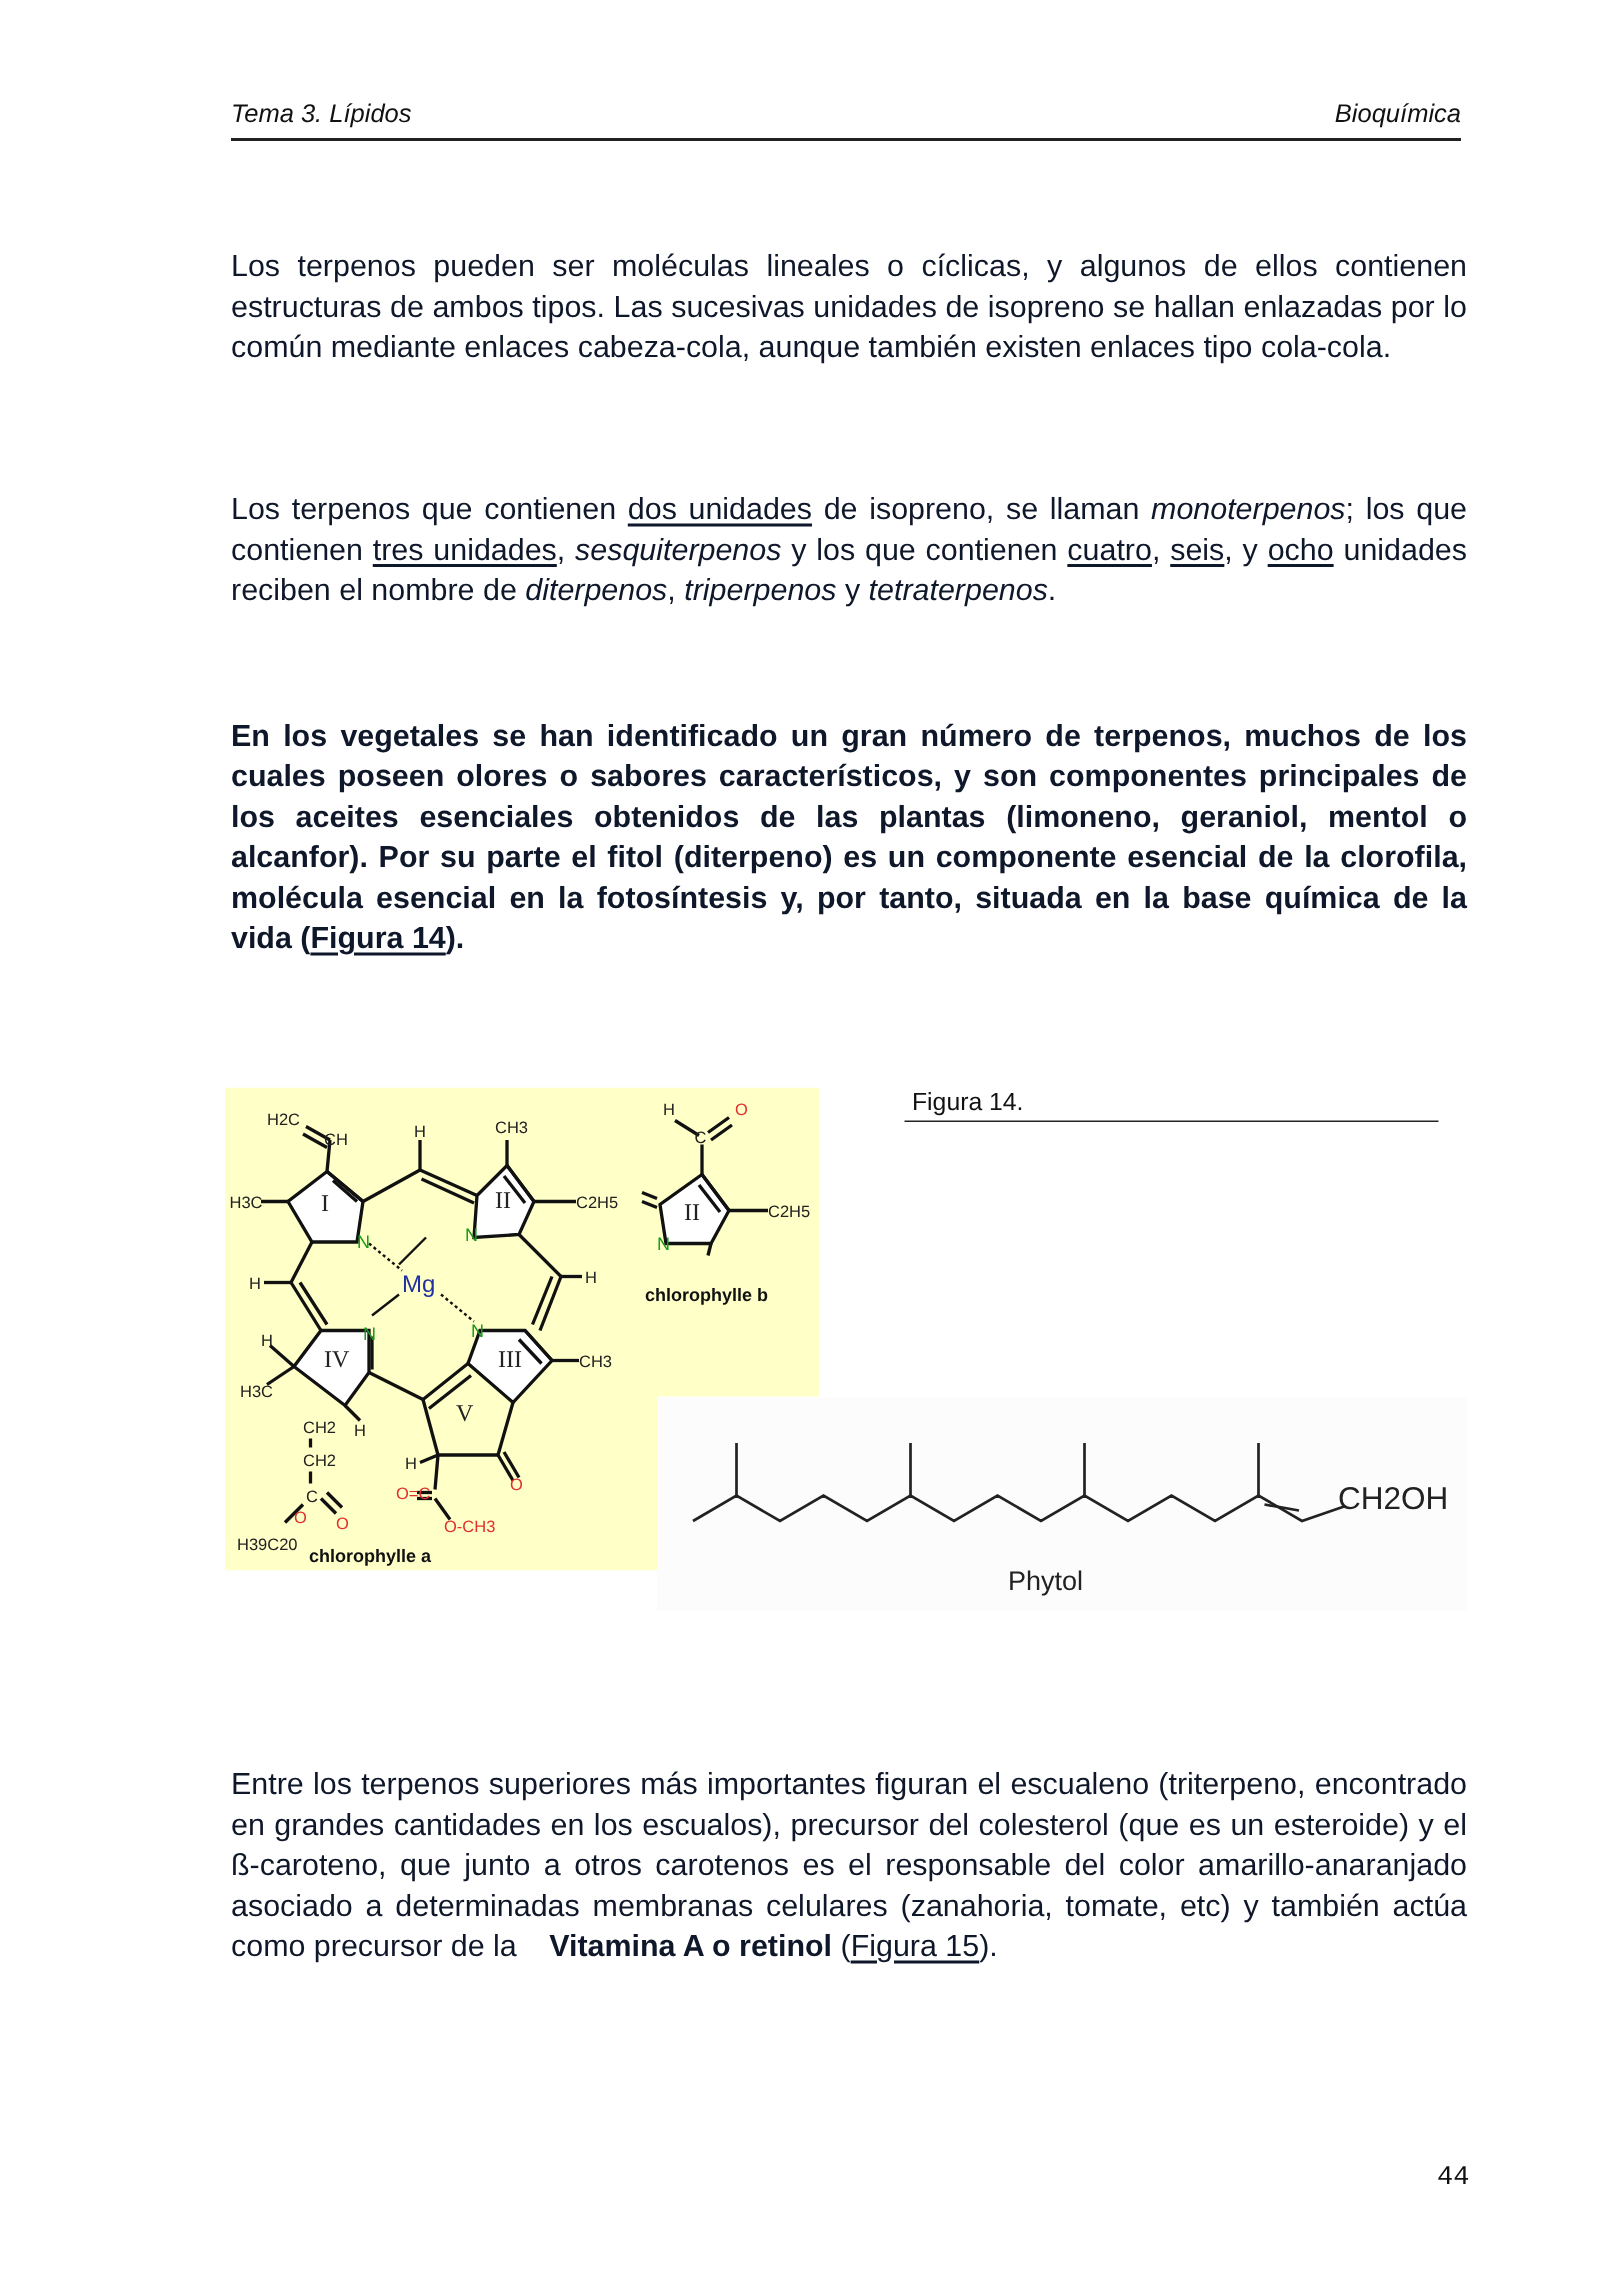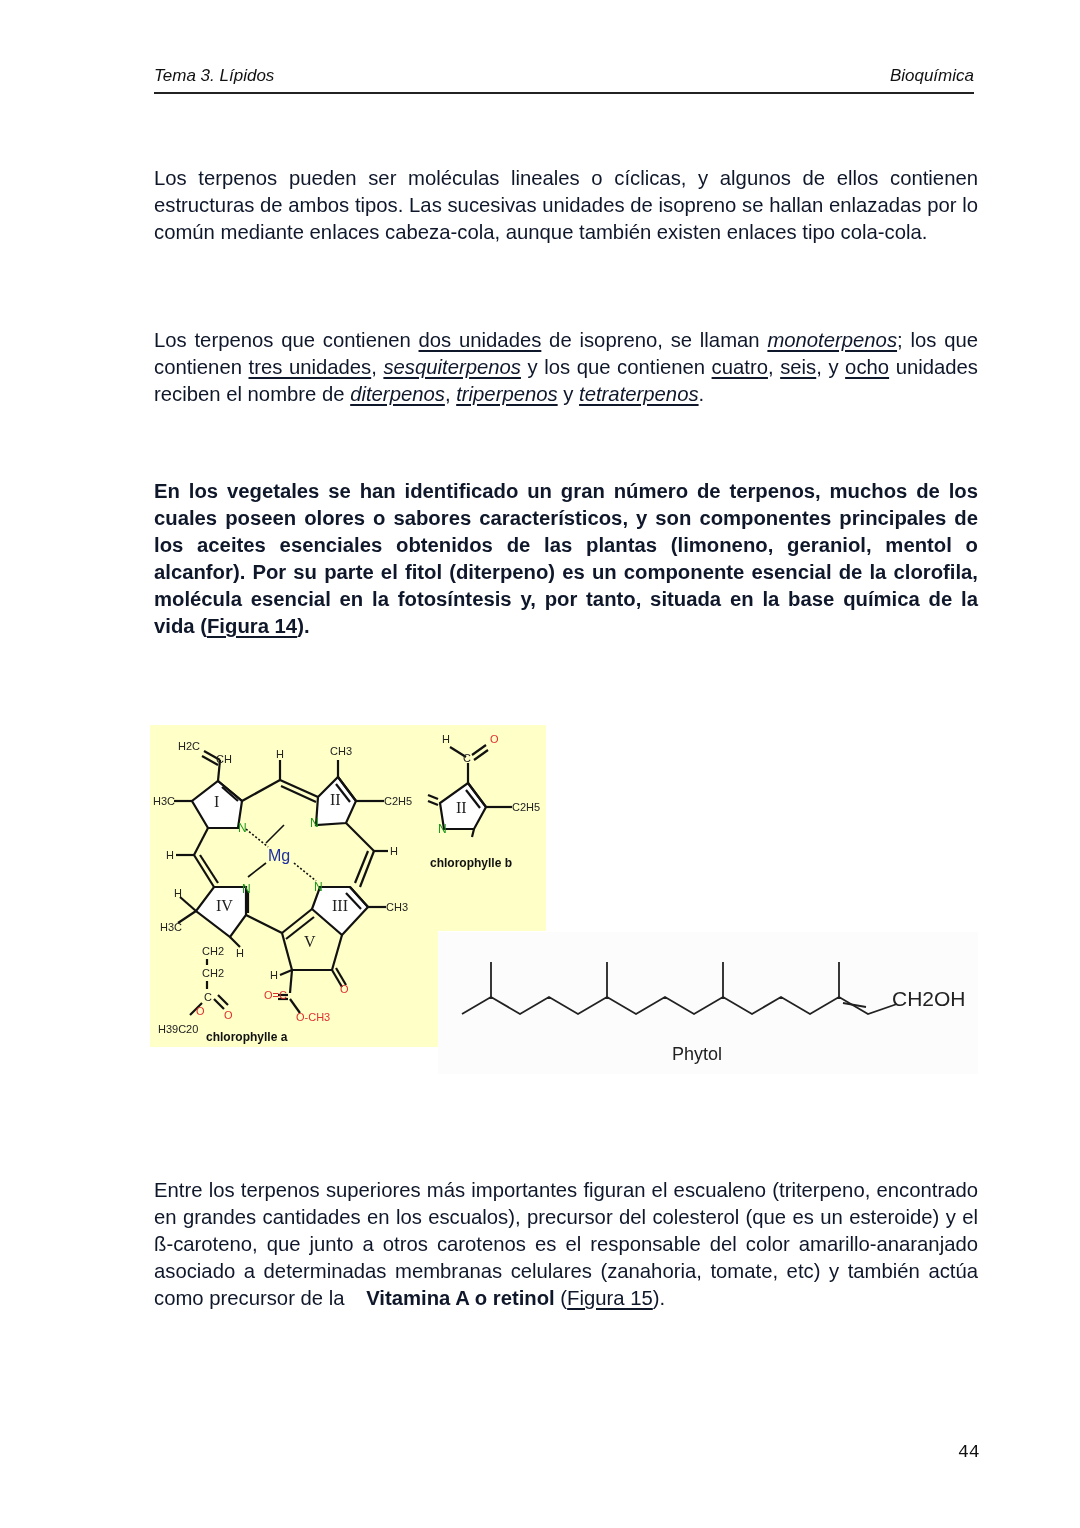--- a/index.html
+++ b/index.html
@@ -5,21 +5,21 @@
   html, body { margin:0; padding:0; background:#ffffff; }
   body { width:1080px; height:1528px; position:relative; overflow:hidden;
          font-family:"Liberation Sans", sans-serif; color:#111; }
   .header { position:absolute; left:154px; top:64px; width:820px; height:28px;
             border-bottom:2px solid #222; font-style:italic; font-size:17px; }
   .header .left { position:absolute; left:0; top:2px;text-align:right; }
   .header .right { position:absolute; right:0; top:2px; }
   .para { position:absolute; left:154px; width:824px; font-size:20.3px;
           line-height:27px; text-align:justify; color:#0f172a; }
   .para u { text-decoration:underline; text-underline-offset:3px; }
-  .para .iu { font-style:italic; text-decoration:underline; text-underline-offset:3px; }
+  .para .iu { font-style:italic; text-underline-offset:3px; }
   .para b { font-weight:bold;margin-left:16px; }
   .page-num { position:absolute; left:958px; top:1442px; font-family:Liberation Mono, monospace;
               font-size:18px; }
   .fig-caption { position:absolute; left:603px; top:726px; width:356px; }
   .fig-caption .num { font-size:16.5px; padding-left:5px; padding-bottom:2px;
                       border-bottom:1.5px solid #222; }
   .fig-caption .title { font-size:16.5px; font-weight:bold; margin-top:14px; padding-left:5px; }
   .chloro { position:absolute; left:150px; top:725px; }
   .phytol { position:absolute; left:438px; top:932px; }
 </style>
@@ -184,19 +184,20 @@
     <line x1="169" y1="65" x2="169" y2="30"></line>
     <line x1="285" y1="65" x2="285" y2="30"></line>
     <line x1="401" y1="65" x2="401" y2="30"></line>
     <line x1="405" y1="71" x2="428" y2="75"></line>
   </g>
   <text x="454" y="74" font-size="21" fill="#222">CH2OH</text>
   <text x="234" y="128" font-size="18" fill="#222">Phytol</text>
 </svg>
 
 <div class="fig-caption">
+  <div class="num">Figura 14.</div>
 </div>
 
 <div class="para" style="top:1177px;">
   <span>Entre los terpenos superiores más importantes figuran el escualeno (triterpeno, encontrado en grandes cantidades en los escualos), precursor del colesterol (que es un esteroide) y el ß-caroteno, que junto a otros carotenos es el responsable del color amarillo-anaranjado asociado a determinadas membranas celulares (zanahoria, tomate, etc) y también actúa como precursor de la </span><b>Vitamina A o retinol</b><span> (</span><u>Figura 15</u><span>).</span>
 </div>
 
 <div class="page-num">44</div>
 
 </body></html>

